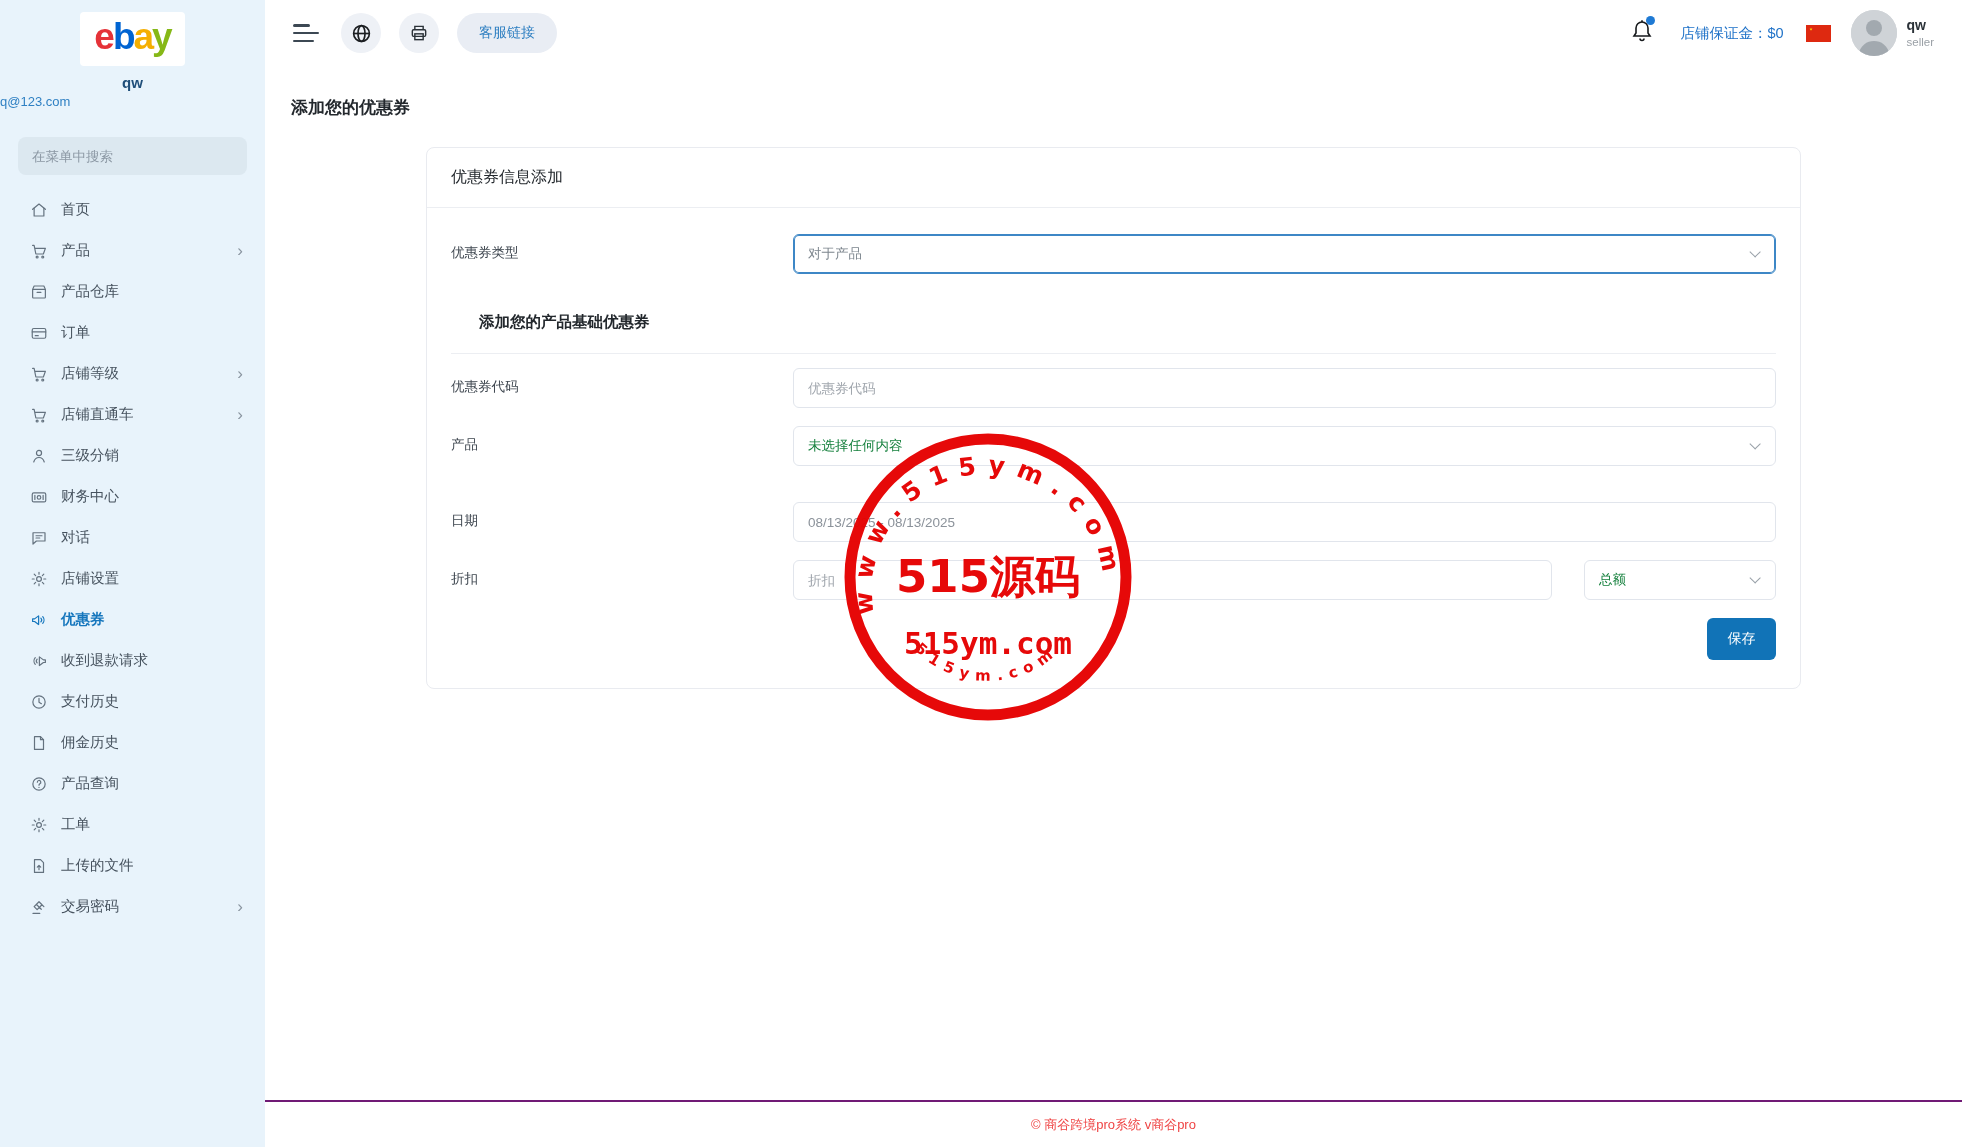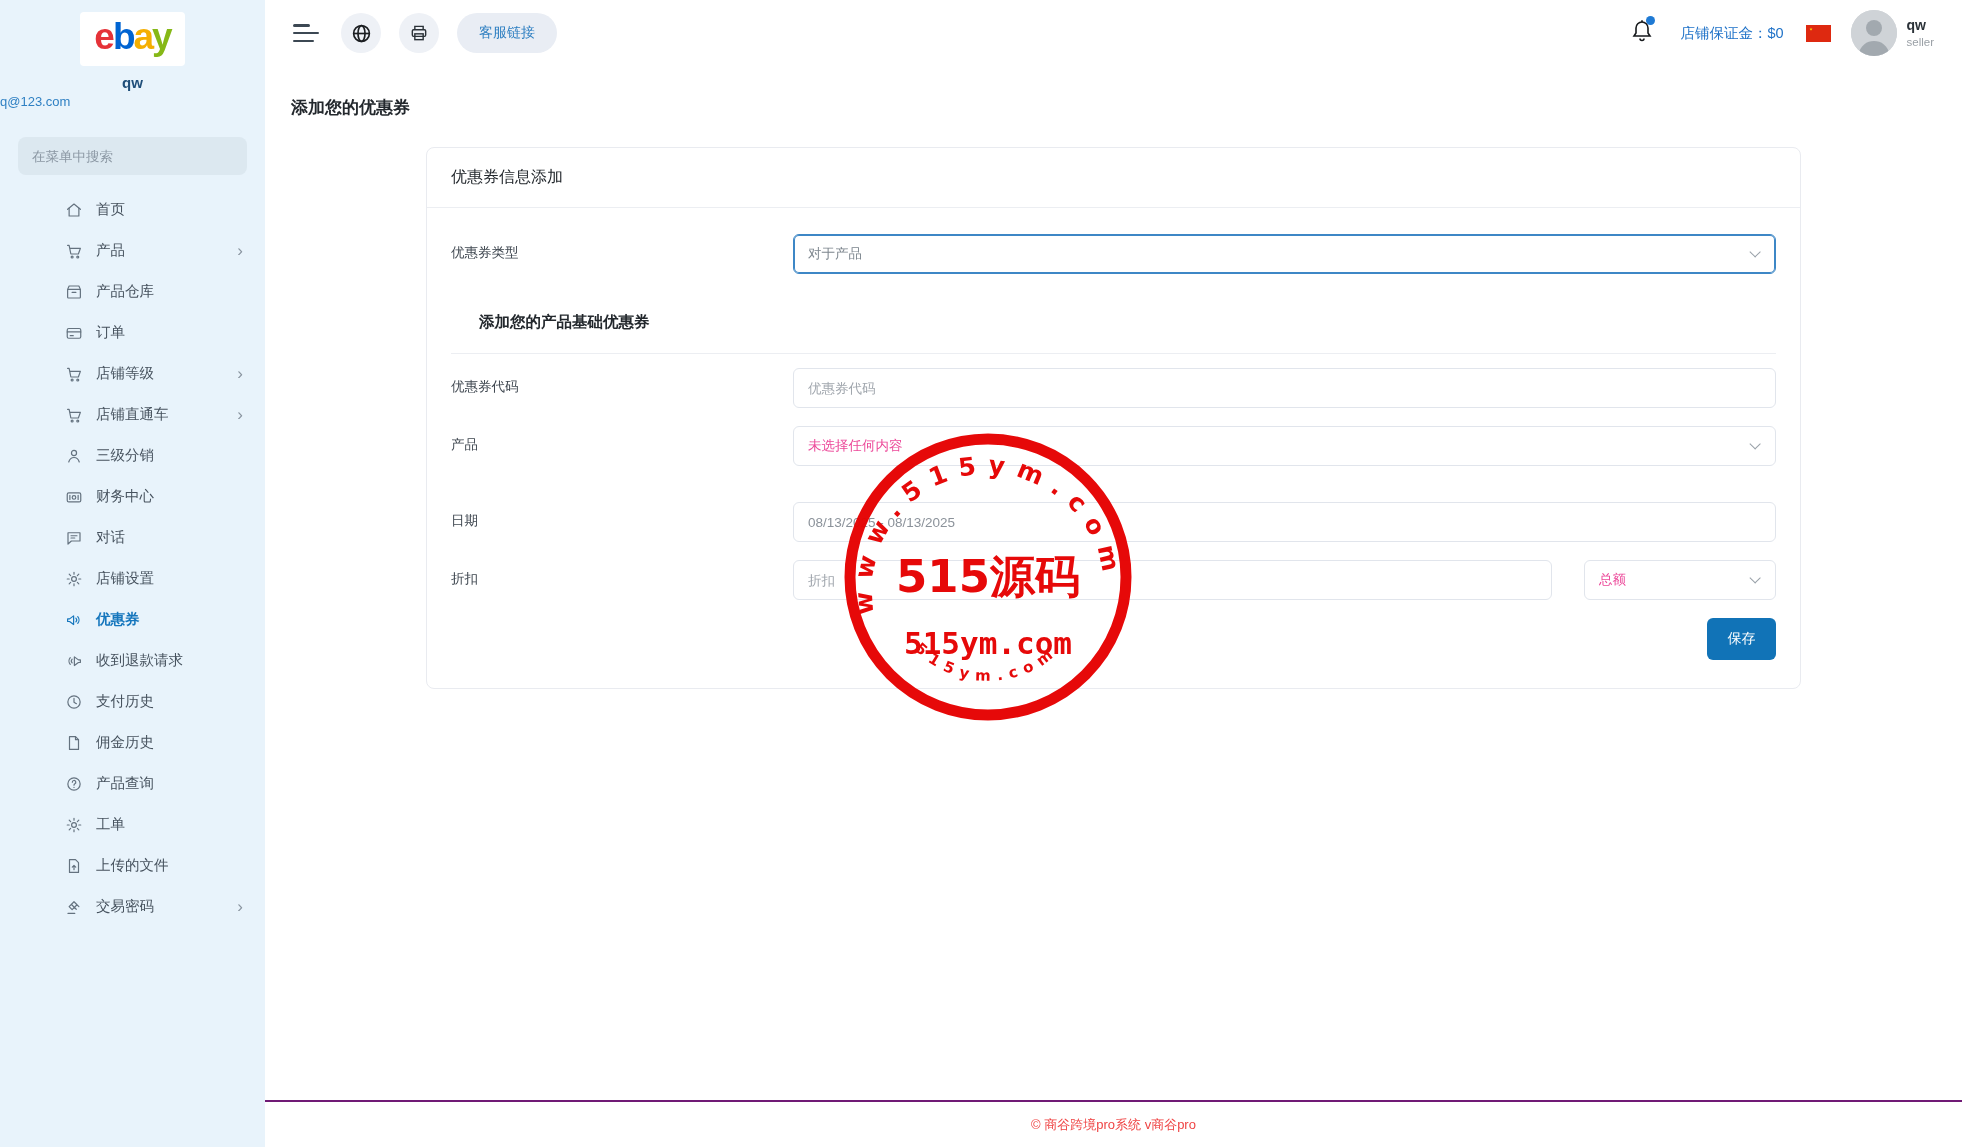--- a/index.html
+++ b/index.html
@@ -12,21 +12,21 @@
   .logo-wrap { text-align:center; padding-top:12px; }
   .logo-box { display:inline-block; background:#fff; border-radius:4px; padding:4px 14px 8px; }
   .logo-box span { font-size:37px; font-weight:bold; letter-spacing:-2px; }
   .side-user-name { text-align:center; font-size:15px; font-weight:bold; color:#1f4e79; margin-top:8px; }
   .side-user-email { text-align:left; font-size:13px; color:#2f80c3; margin-top:3px; }
   .side-search { margin:28px 18px 10px; }
   .side-search input { width:100%; height:38px; border:none; outline:none; background:#dce8f0;
     border-radius:8px; padding:0 14px; font-size:13.5px; color:#44505c;
     font-family:"Liberation Sans","DejaVu Sans",sans-serif; }
   .side-search input::placeholder { color:#8c98a4; }
-  .side-menu { margin-top:14px;padding-left:35px; }
+  .side-menu { margin-top:14px; }
   .side-item { display:flex; align-items:center; height:41px; padding:0 22px 0 30px;
     font-size:14.5px; color:#46525e; cursor:pointer; }
   .side-item .mi { width:18px; height:18px; margin-right:13px; color:#64727f; flex:none; }
   .side-item .mi svg { width:18px; height:18px; display:block; }
   .side-item.active { color:#1576bd; font-weight:bold; }
   .side-item.active .mi { color:#1576bd; }
   .side-item .grow { flex:1; }
   .side-item .chev { color:#8a95a0; font-size:17px; line-height:1; }
 
   
@@ -63,21 +63,21 @@
   .frow.mb-lg { margin-bottom:38px; }
   .frow.mb-md { margin-bottom:36px; }
   .sec-title { font-size:15.5px; font-weight:bold; color:#23282d; margin:0 0 20px 28px; }
   .sec-divider { height:1px; background:#eceef2; margin-bottom:14px; }
 
   .inp, .sel { height:40px; border:1px solid #e1e5ec; border-radius:6px; background:#fff;
     font-size:13.5px; padding:0 14px; width:100%;
     font-family:"Liberation Sans","DejaVu Sans",sans-serif; }
   .inp { color:#8b929a; outline:none; }
   .inp::placeholder { color:#a0a6ad; }
-  .sel { display:flex; align-items:center; color:#ec4899; cursor:pointer; position:relative; }
+  .sel { display:flex; align-items:center; color:#15803d; cursor:pointer; position:relative; }
   .sel .sel-text { flex:1; }
   .sel .chev-down { width:8px; height:8px; border-right:1.6px solid #98a0a8; border-bottom:1.6px solid #98a0a8;
     transform:rotate(45deg) translateY(-3px); margin-right:4px; }
   .sel.focused { border:1px solid #3d87c6; box-shadow:0 0 0 1px #3d87c6 inset; color:#7d868e; }
   .discount-sel { width:192px; min-width:192px; margin-left:32px; }
   .save-row { display:flex; justify-content:flex-end; margin-top:18px; margin-bottom:0; }
   .save-btn { width:69px; height:42px; background:#1173b7; color:#ffffff; border:none; border-radius:6px;
     font-size:14px; cursor:pointer; font-family:inherit; }
 
   

